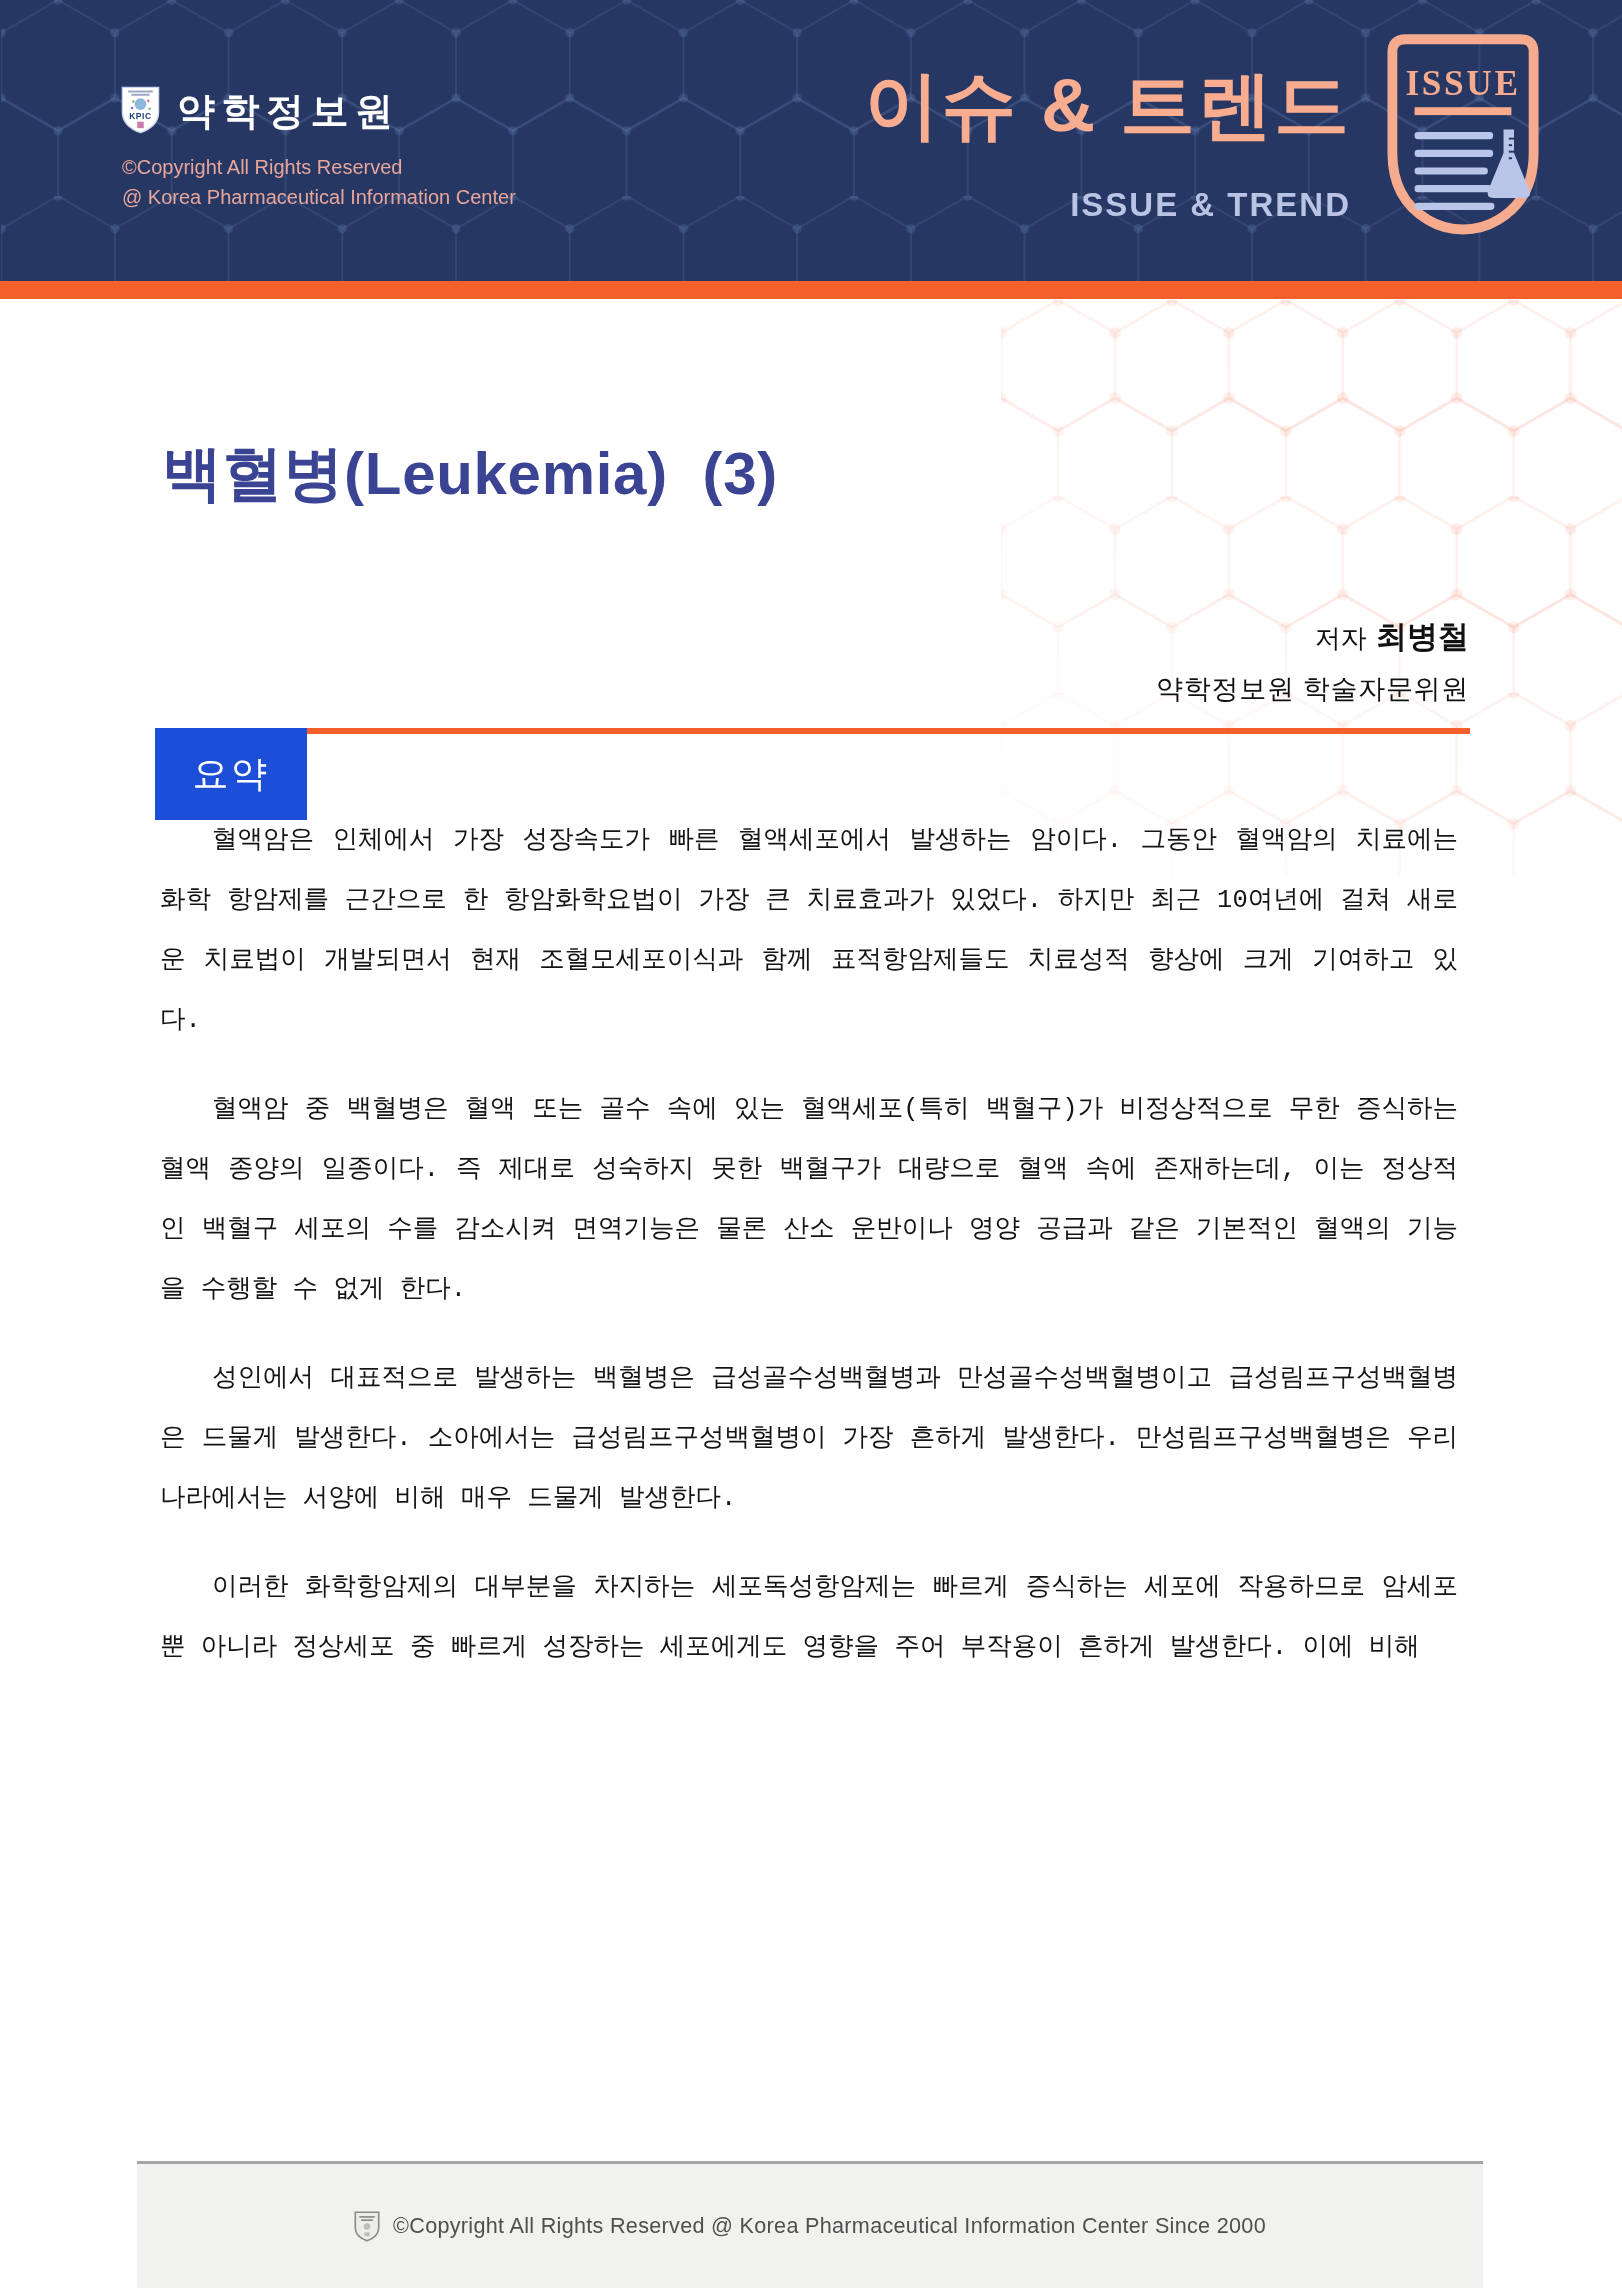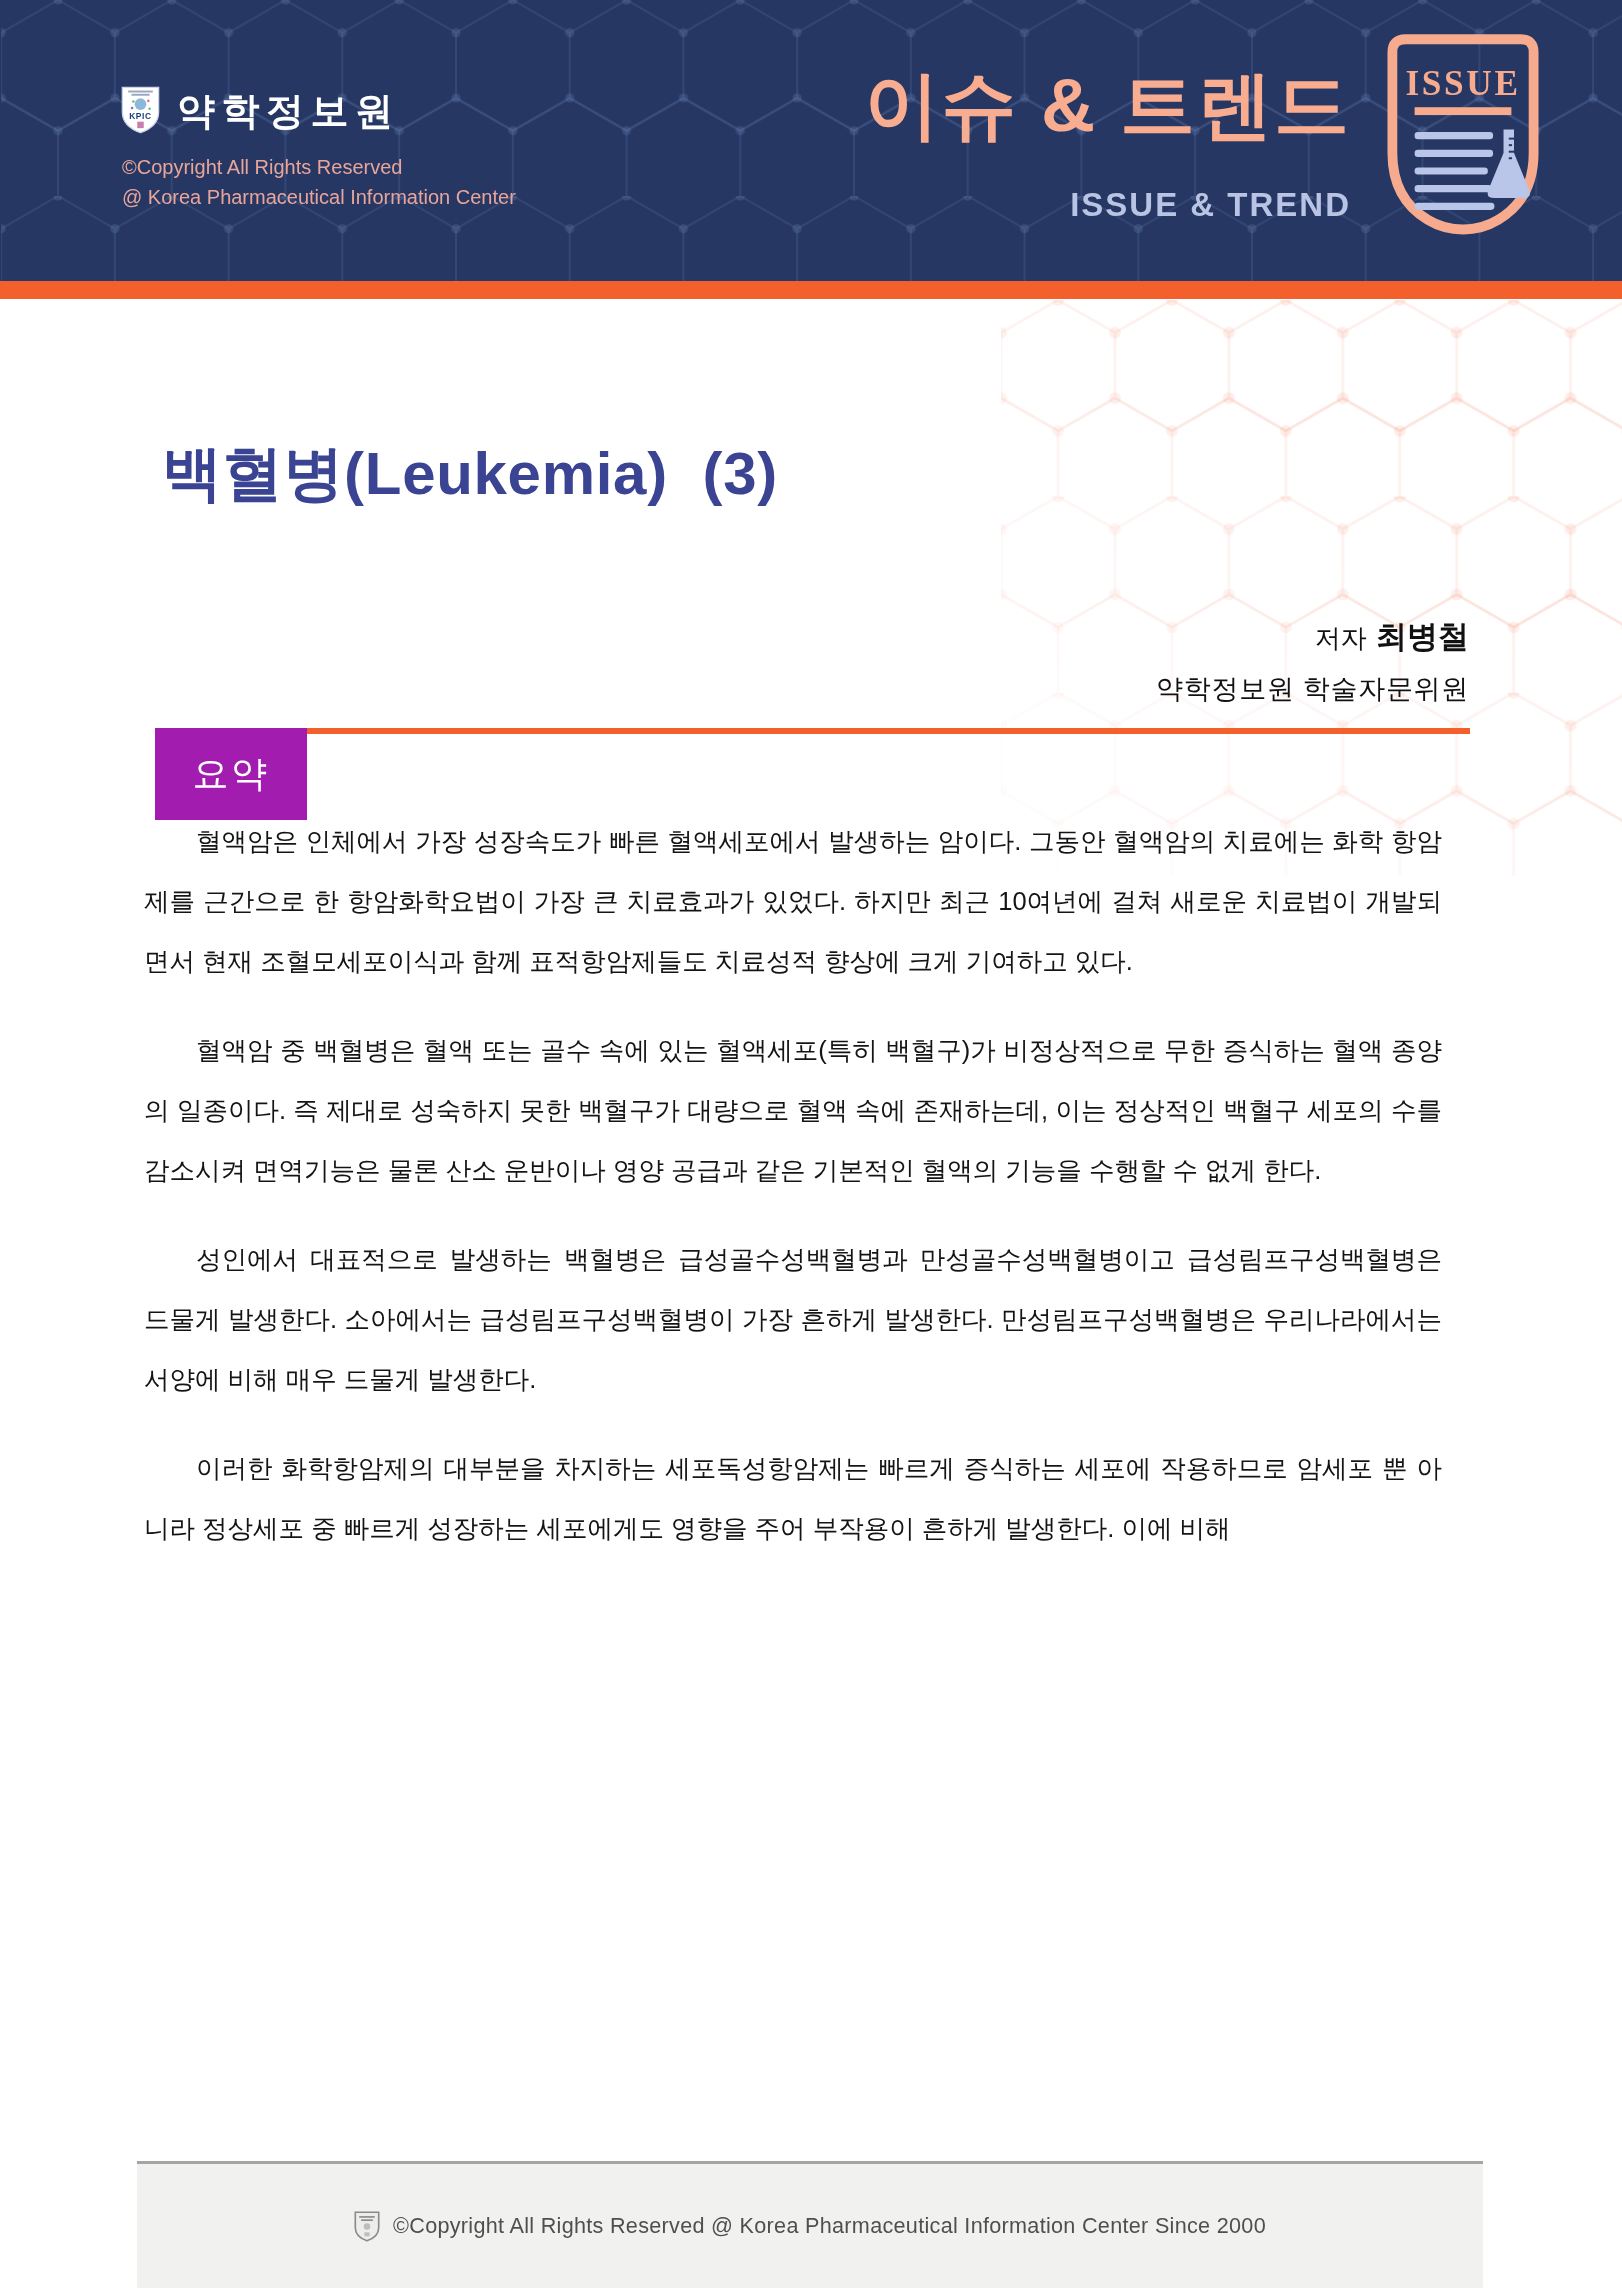--- a/index.html
+++ b/index.html
@@ -29,25 +29,25 @@
   
   .doc-title { position:absolute; left:162px; top:434px; color:#3b4493;
                font-size:60px; font-weight:800; letter-spacing:0.7px; white-space:pre; }
   .author-block { position:absolute; right:154px; top:616px; text-align:right; color:#111111; }
   .author-line1 { font-size:26px; }
   .author-line1 .author-name { font-size:31px; font-weight:800; margin-left:9.2px; }
   .author-line2 { font-size:27px; margin-top:13px; letter-spacing:0.7px; }
 
   .summary-rule { position:absolute; left:155px; top:728px; width:1315px; height:5.9px; background:#f4602b; }
   .summary-badge { position:absolute; left:155px; top:728px; width:152px; height:92px;
-                   background:#a21caf; display:flex; align-items:center; justify-content:center; }
+                   background:#1d4ed8; display:flex; align-items:center; justify-content:center; }
   .summary-badge span { color:#ffffff; font-size:36px; font-weight:500; letter-spacing:2.6px; }
 
-  .body-text { position:absolute; left:144px; top:811px; width:1298px;
-               font-family:Liberation Sans, sans-serif; color:#141414; }
+  .body-text { position:absolute; left:160px; top:811px; width:1298px;
+               font-family:Liberation Mono, monospace; color:#141414; }
   .body-text p { font-size:25.5px; line-height:60px; text-align:justify;
                  text-indent:52px; margin:0 0 29px 0; }
 
   
   .footer { position:absolute; left:137px; top:2161px; width:1346px; height:127px;
             background:#f1f1ef; border-top:3.3px solid #a5a5a5;
             display:flex; align-items:center; justify-content:center; gap:13px; }
   .footer-icon { width:26px; height:33px; }
   .footer-text { color:#4f4f4f; font-size:21.6px; letter-spacing:0.3px; }
 </style>

